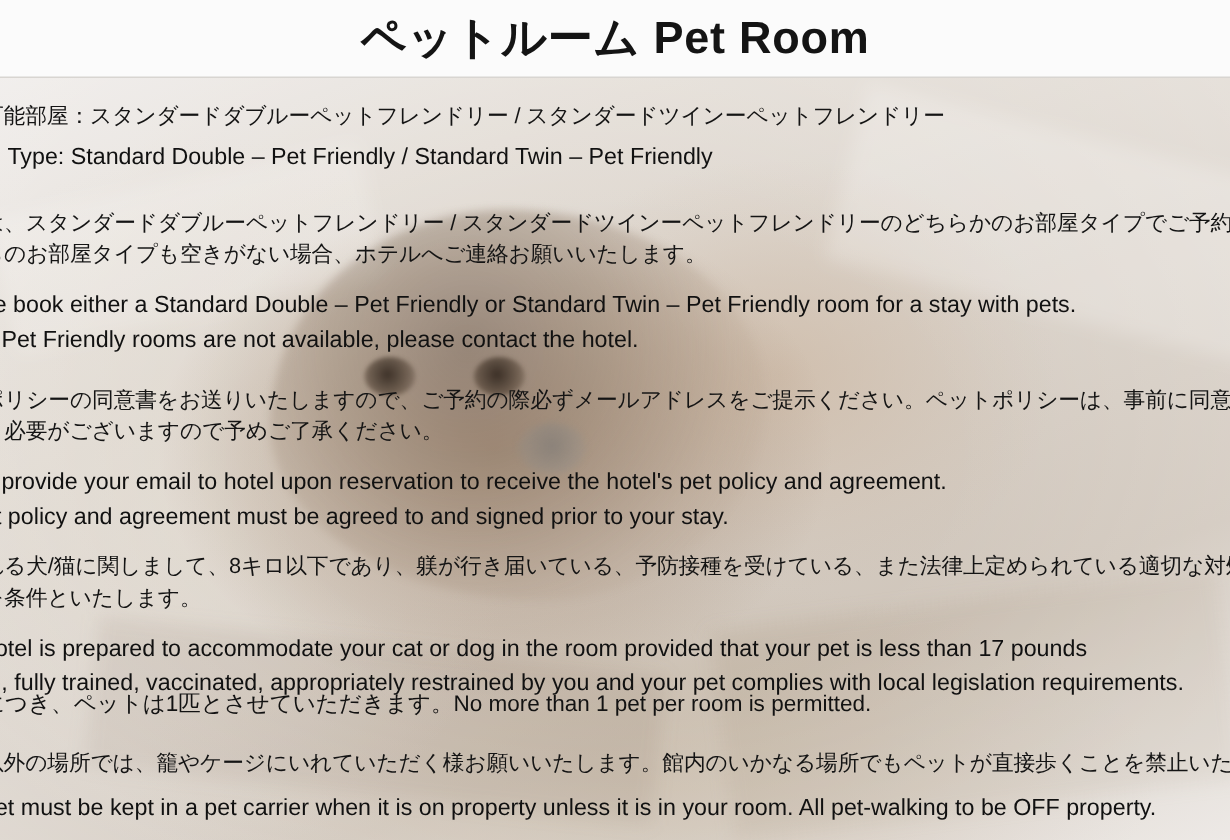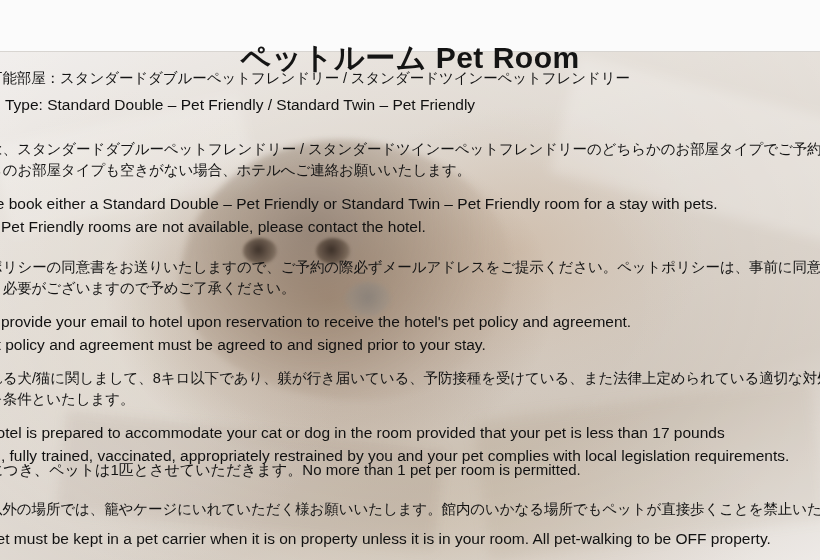--- a/index.html
+++ b/index.html
@@ -94,21 +94,20 @@
     position: absolute;
     left: 0;
     top: 0;
     width: 820px;
     line-height: 52px;
     text-align: center;
     font-size: 30px;
     font-weight: bold;
     color: #141414;
     letter-spacing: 0.5px;
-    margin-top: 32px;
   }
 
   
   .content {
     position: absolute;
     left: 0;
     top: 52px;
     width: 820px;
     height: 508px;
   }

